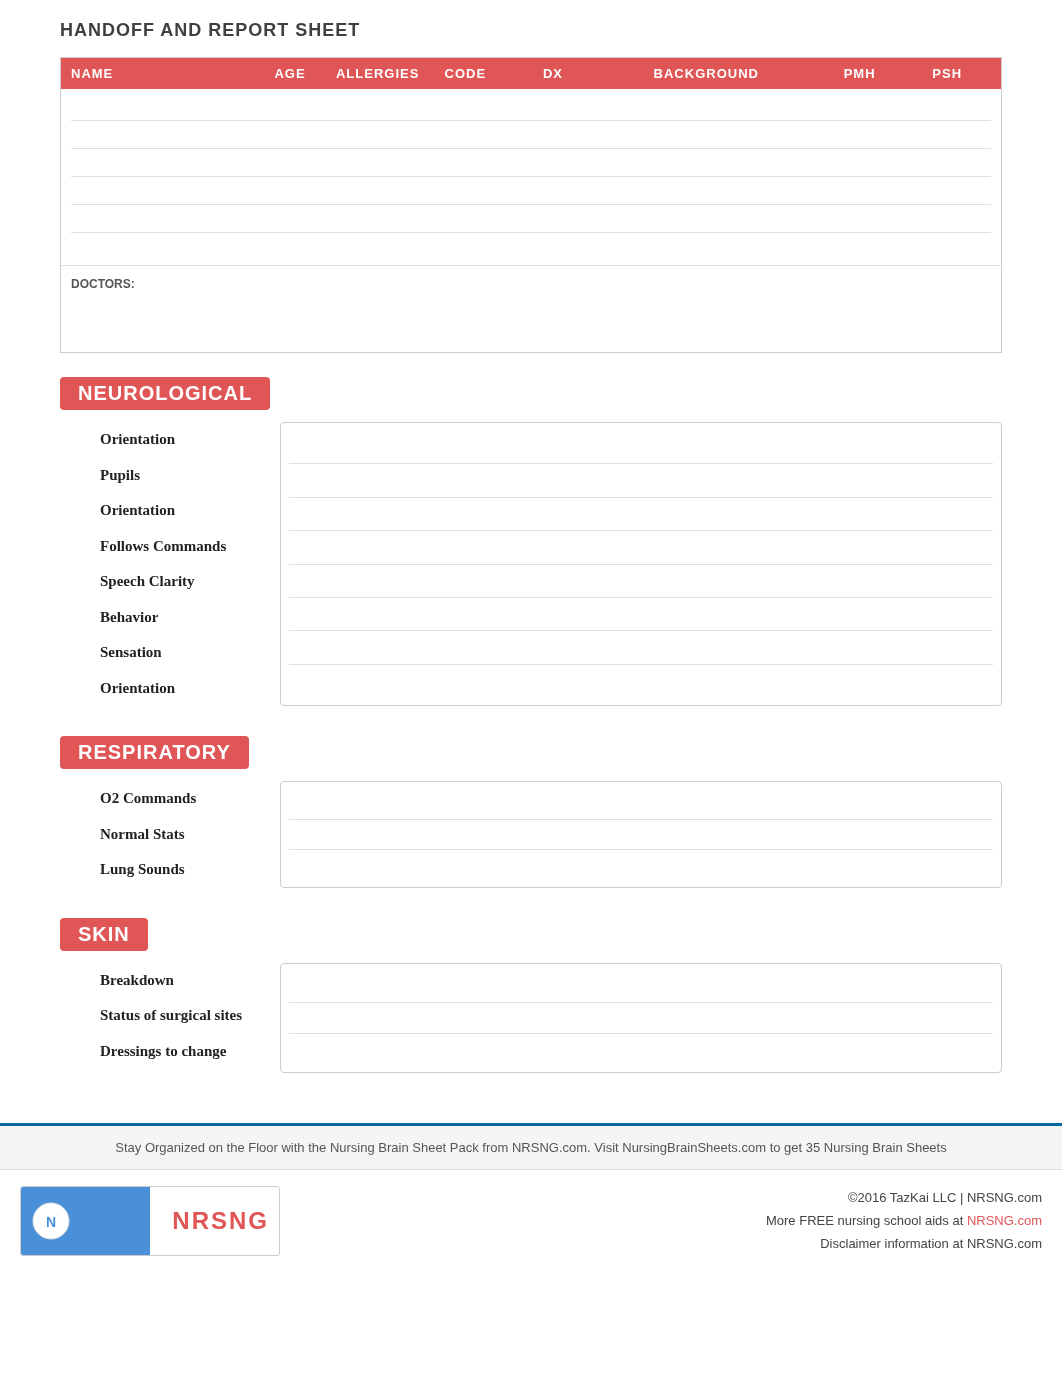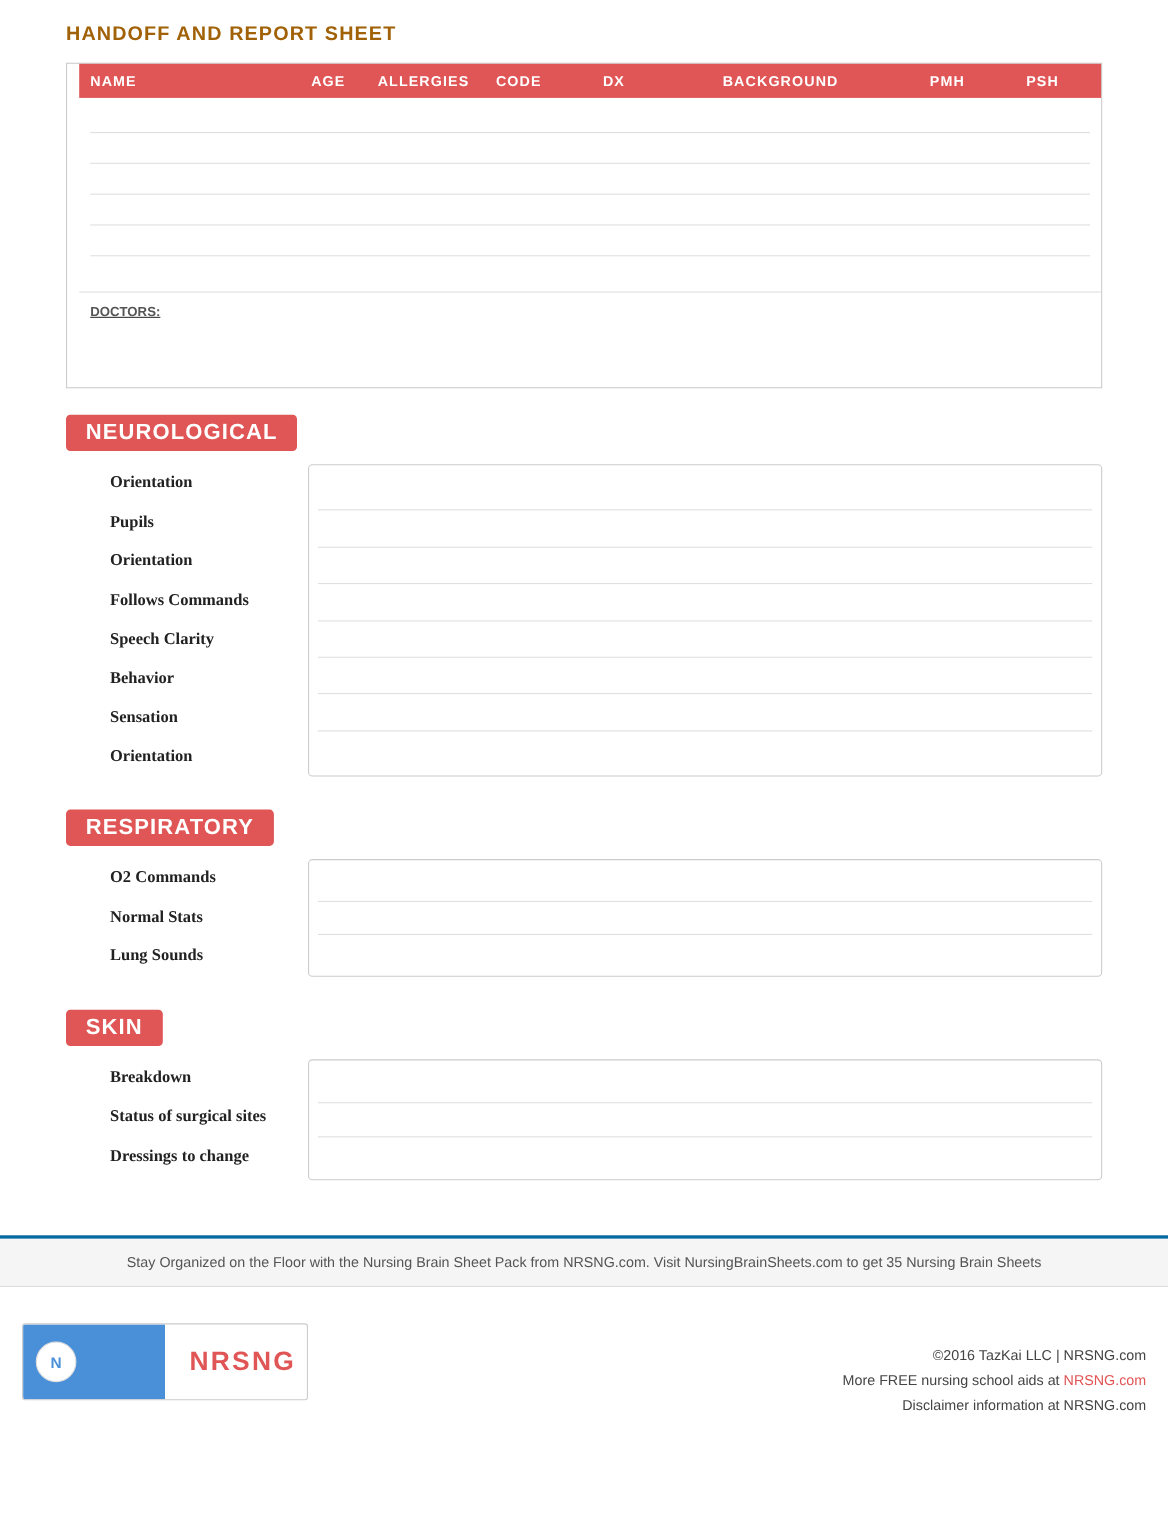--- a/index.html
+++ b/index.html
@@ -10,32 +10,31 @@
       min-height: 1377px;
       color: #333;
     }
 
     .page {
       padding: 20px 60px;
     }
 
     
     .page-title {
-      color: #a16207;
+      color: #404040;
       font-size: 18px;
       font-weight: bold;
       letter-spacing: 1px;
       margin-bottom: 16px;
     }
 
     
     .patient-table-wrap {
       border: 1px solid #ccc;
       margin-bottom: 24px;
-      padding-left: 11px;
     }
 
     .patient-table-header {
       background: #e05555;
       display: flex;
       color: #fff;
       font-size: 13px;
       font-weight: bold;
       letter-spacing: 1px;
       padding: 8px 10px;
@@ -58,21 +57,20 @@
       height: 28px;
     }
 
     .patient-row:last-child {
       border-bottom: none;
     }
 
     .doctors-section {
       padding: 8px 10px 60px 10px;
       border-top: 1px solid #e0e0e0;
-      text-decoration: underline;
     }
 
     .doctors-label {
       font-size: 12px;
       font-weight: bold;
       color: #555;
     }
 
     
     .section {
@@ -158,21 +156,20 @@
       padding: 16px 20px;
       border-top: 1px solid #ddd;
     }
 
     .footer-copy {
       flex: 1;
       text-align: right;
       font-size: 13px;
       color: #444;
       line-height: 1.8;
-      margin-top: 34px;
     }
 
     .footer-copy a {
       color: #e05555;
       text-decoration: none;
     }
 
     .logo-box {
       width: 260px;
       height: 70px;

